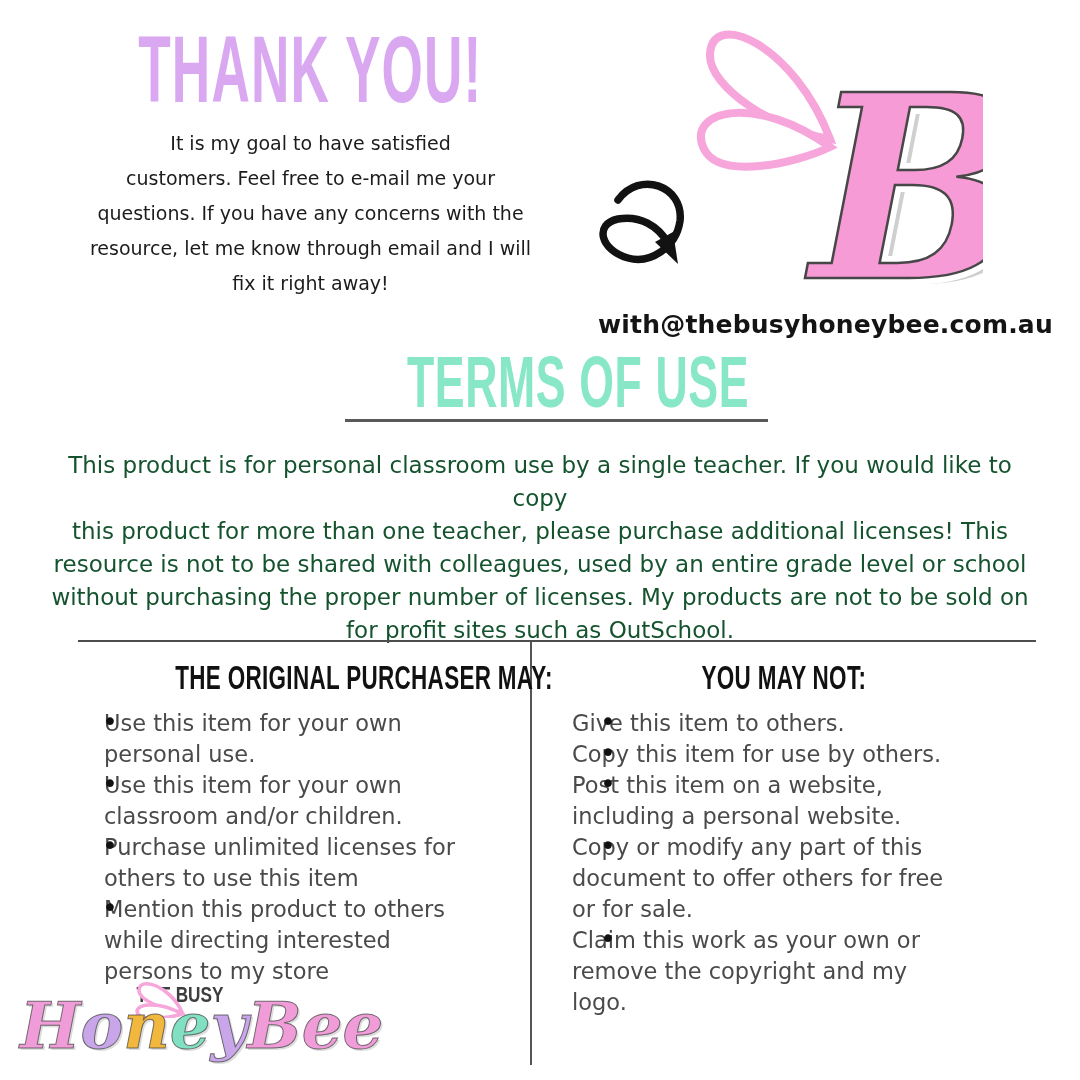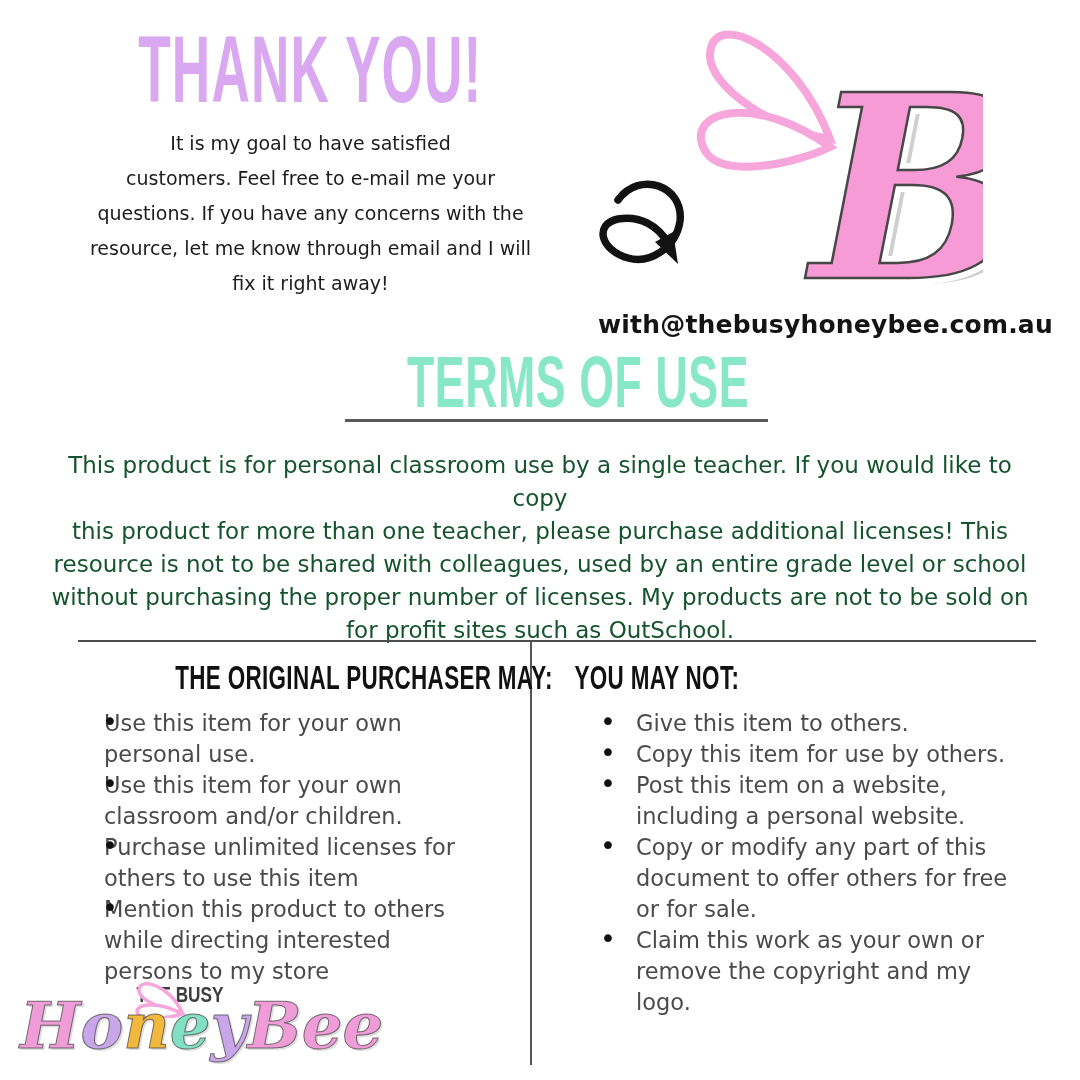--- a/index.html
+++ b/index.html
@@ -45,26 +45,26 @@
   }
 
   .columns {
     position:absolute; left:78px; top:640px; width:958px; height:423px;
     border-top:2px solid #4d4d4d; display:flex;
   }
   .col { position:relative; }
   .col-left  { width:452px; }
   .col-divider { width:2px; background:#555; height:423px; }
   .col-right { flex:1; }
-  .col-heading { margin-top:18px; }
+  .col-heading { text-align:center; margin-top:18px; }
   .col-heading .condensed { font-size:34px; transform:scale(.66,1.0); letter-spacing:.5px; color:#111; }
   .bullet-list { list-style:none; margin-top:14px; color:#4a4a4a; font-size:22.5px; line-height:31px; }
   .bullet-list li { position:relative; text-align:left; white-space:pre-line; }
   .col-left  .bullet-list li { padding-left:26px; padding-right:44px; }
-  .col-right .bullet-list li { padding-left:104px; padding-right:12px; }
+  .col-right .bullet-list li { padding-left:40px; padding-right:12px; }
   .bullet-list li::before {
     content:"\2022"; position:absolute; top:-2px; font-size:27px; color:#111;
   }
   .col-left  .bullet-list li::before { left:24px; }
   .col-right .bullet-list li::before { left:68px; }
 
   .footer-logo { position:absolute; left:14px; top:980px; width:250px; height:100px; }
   .footer-top {
     position:absolute; left:96px; top:2px; width:140px; text-align:center;
     font-weight:800; font-size:21px; letter-spacing:0;

